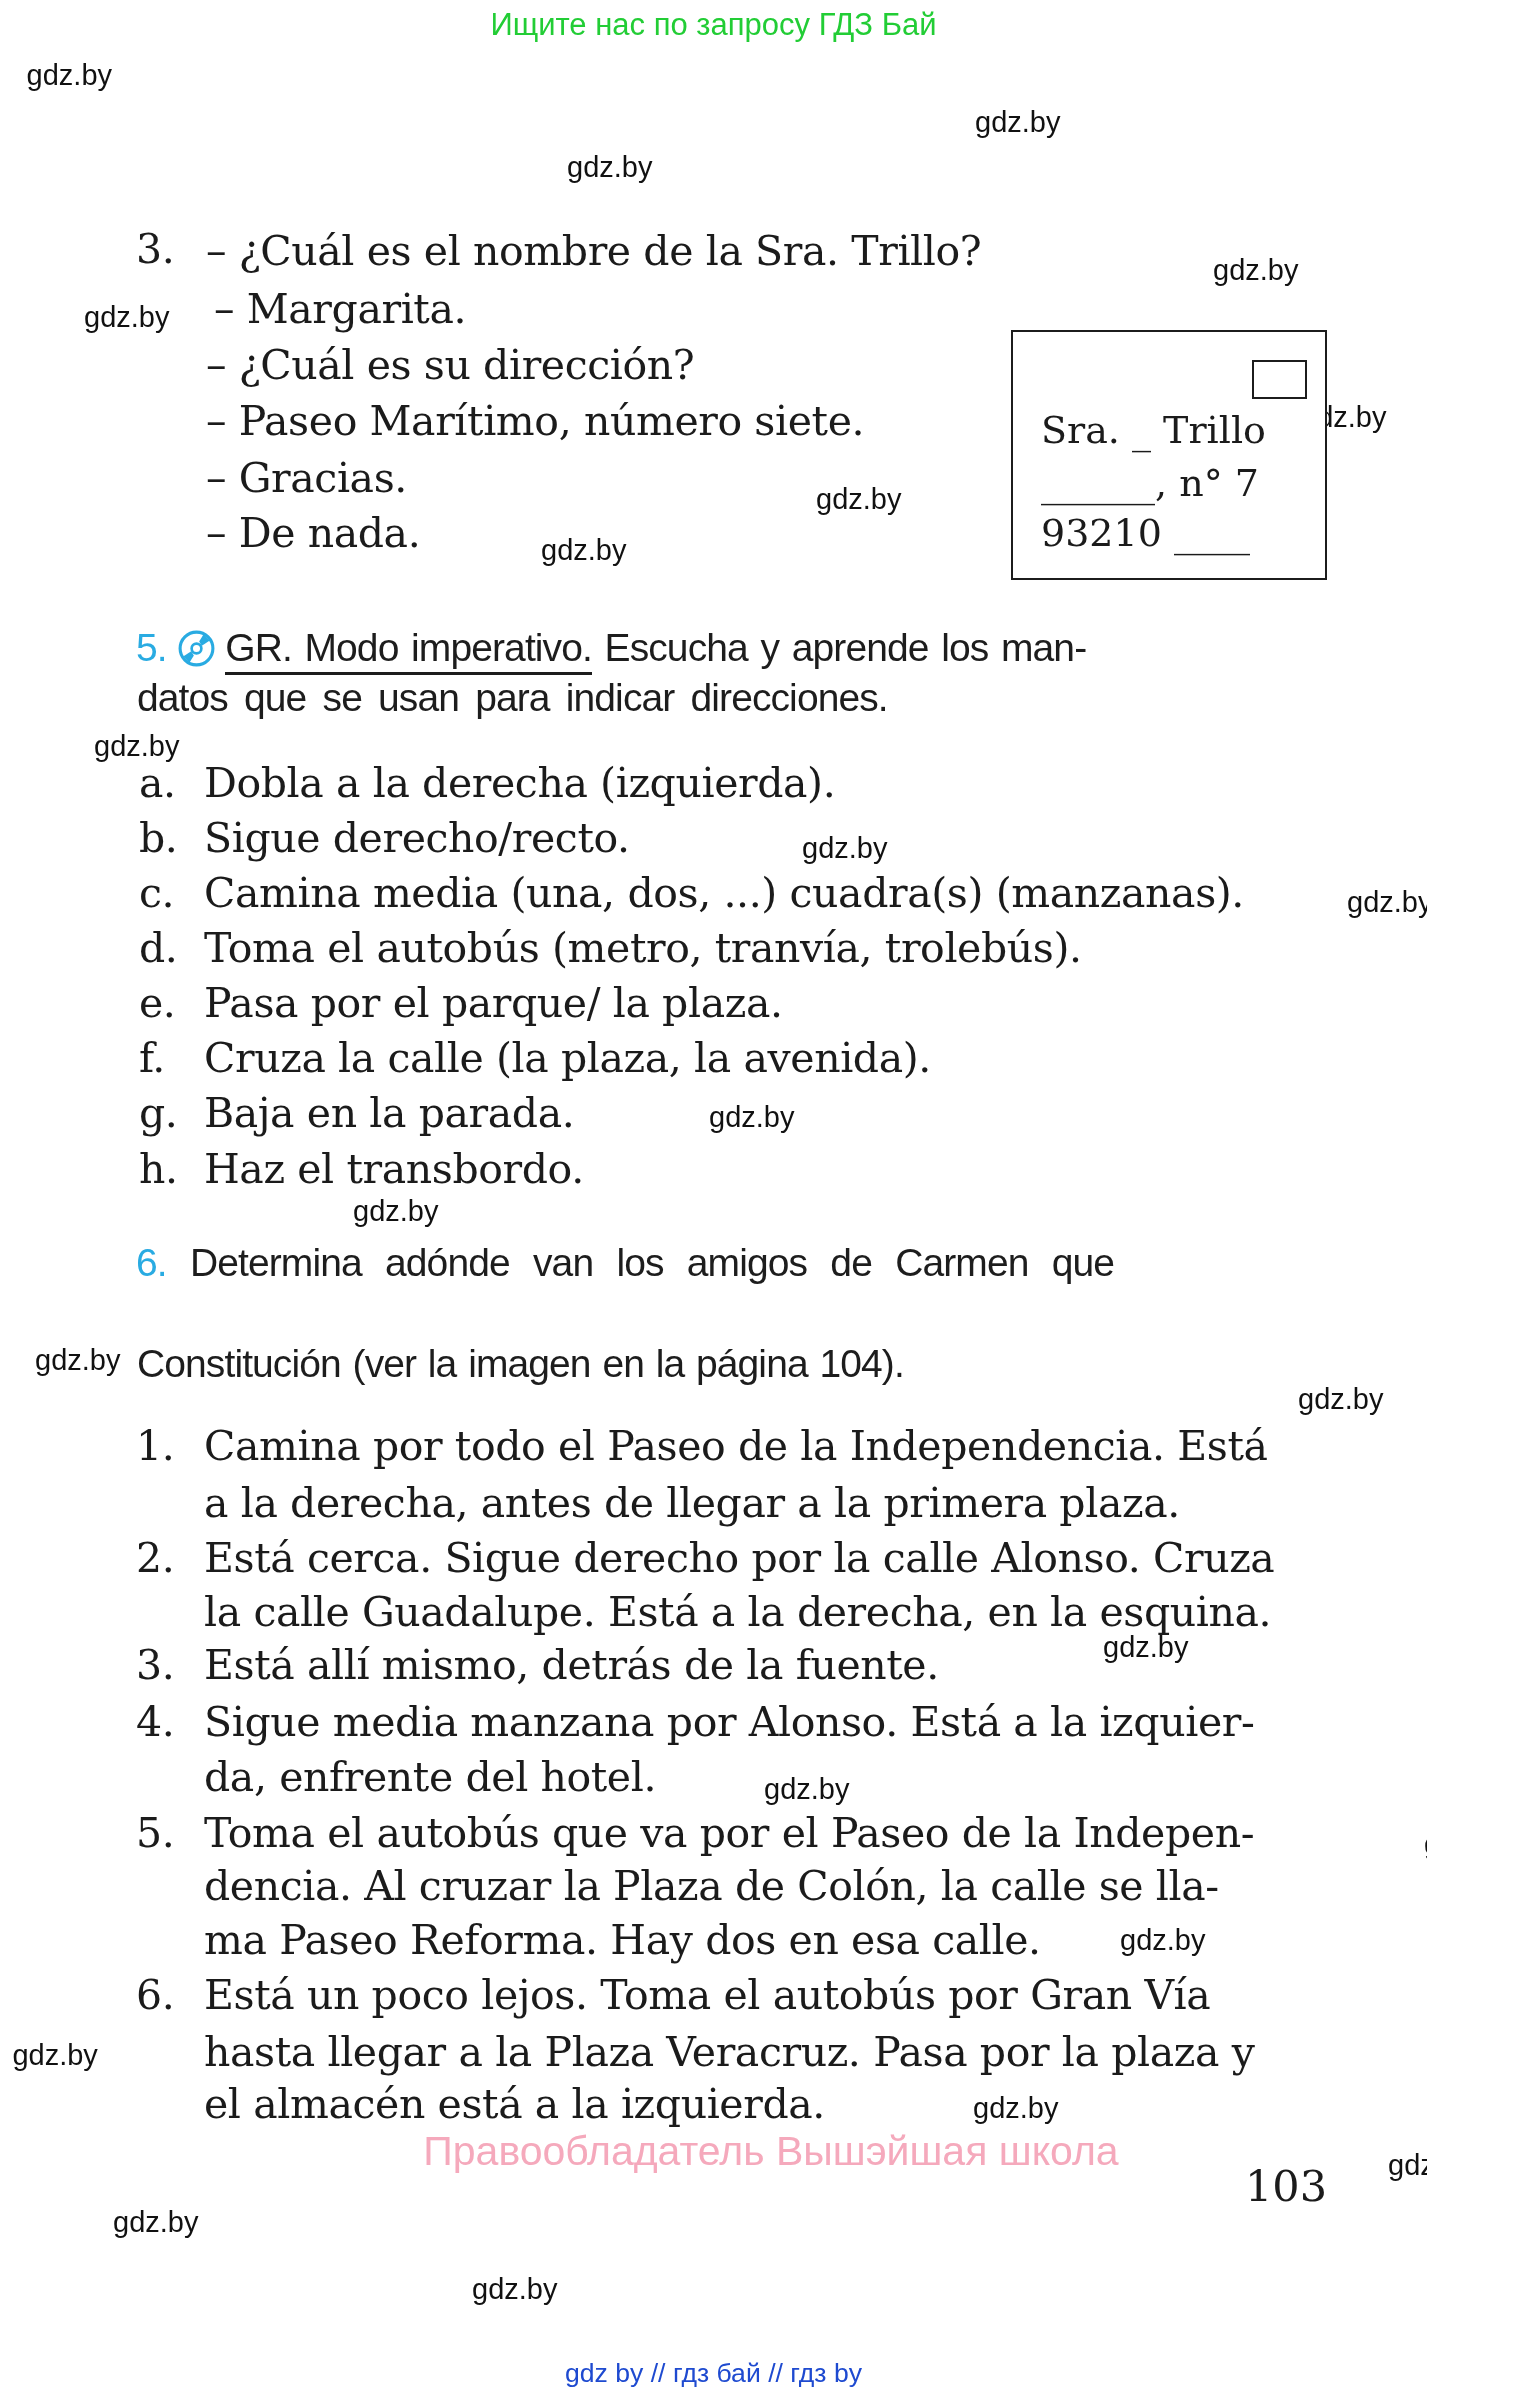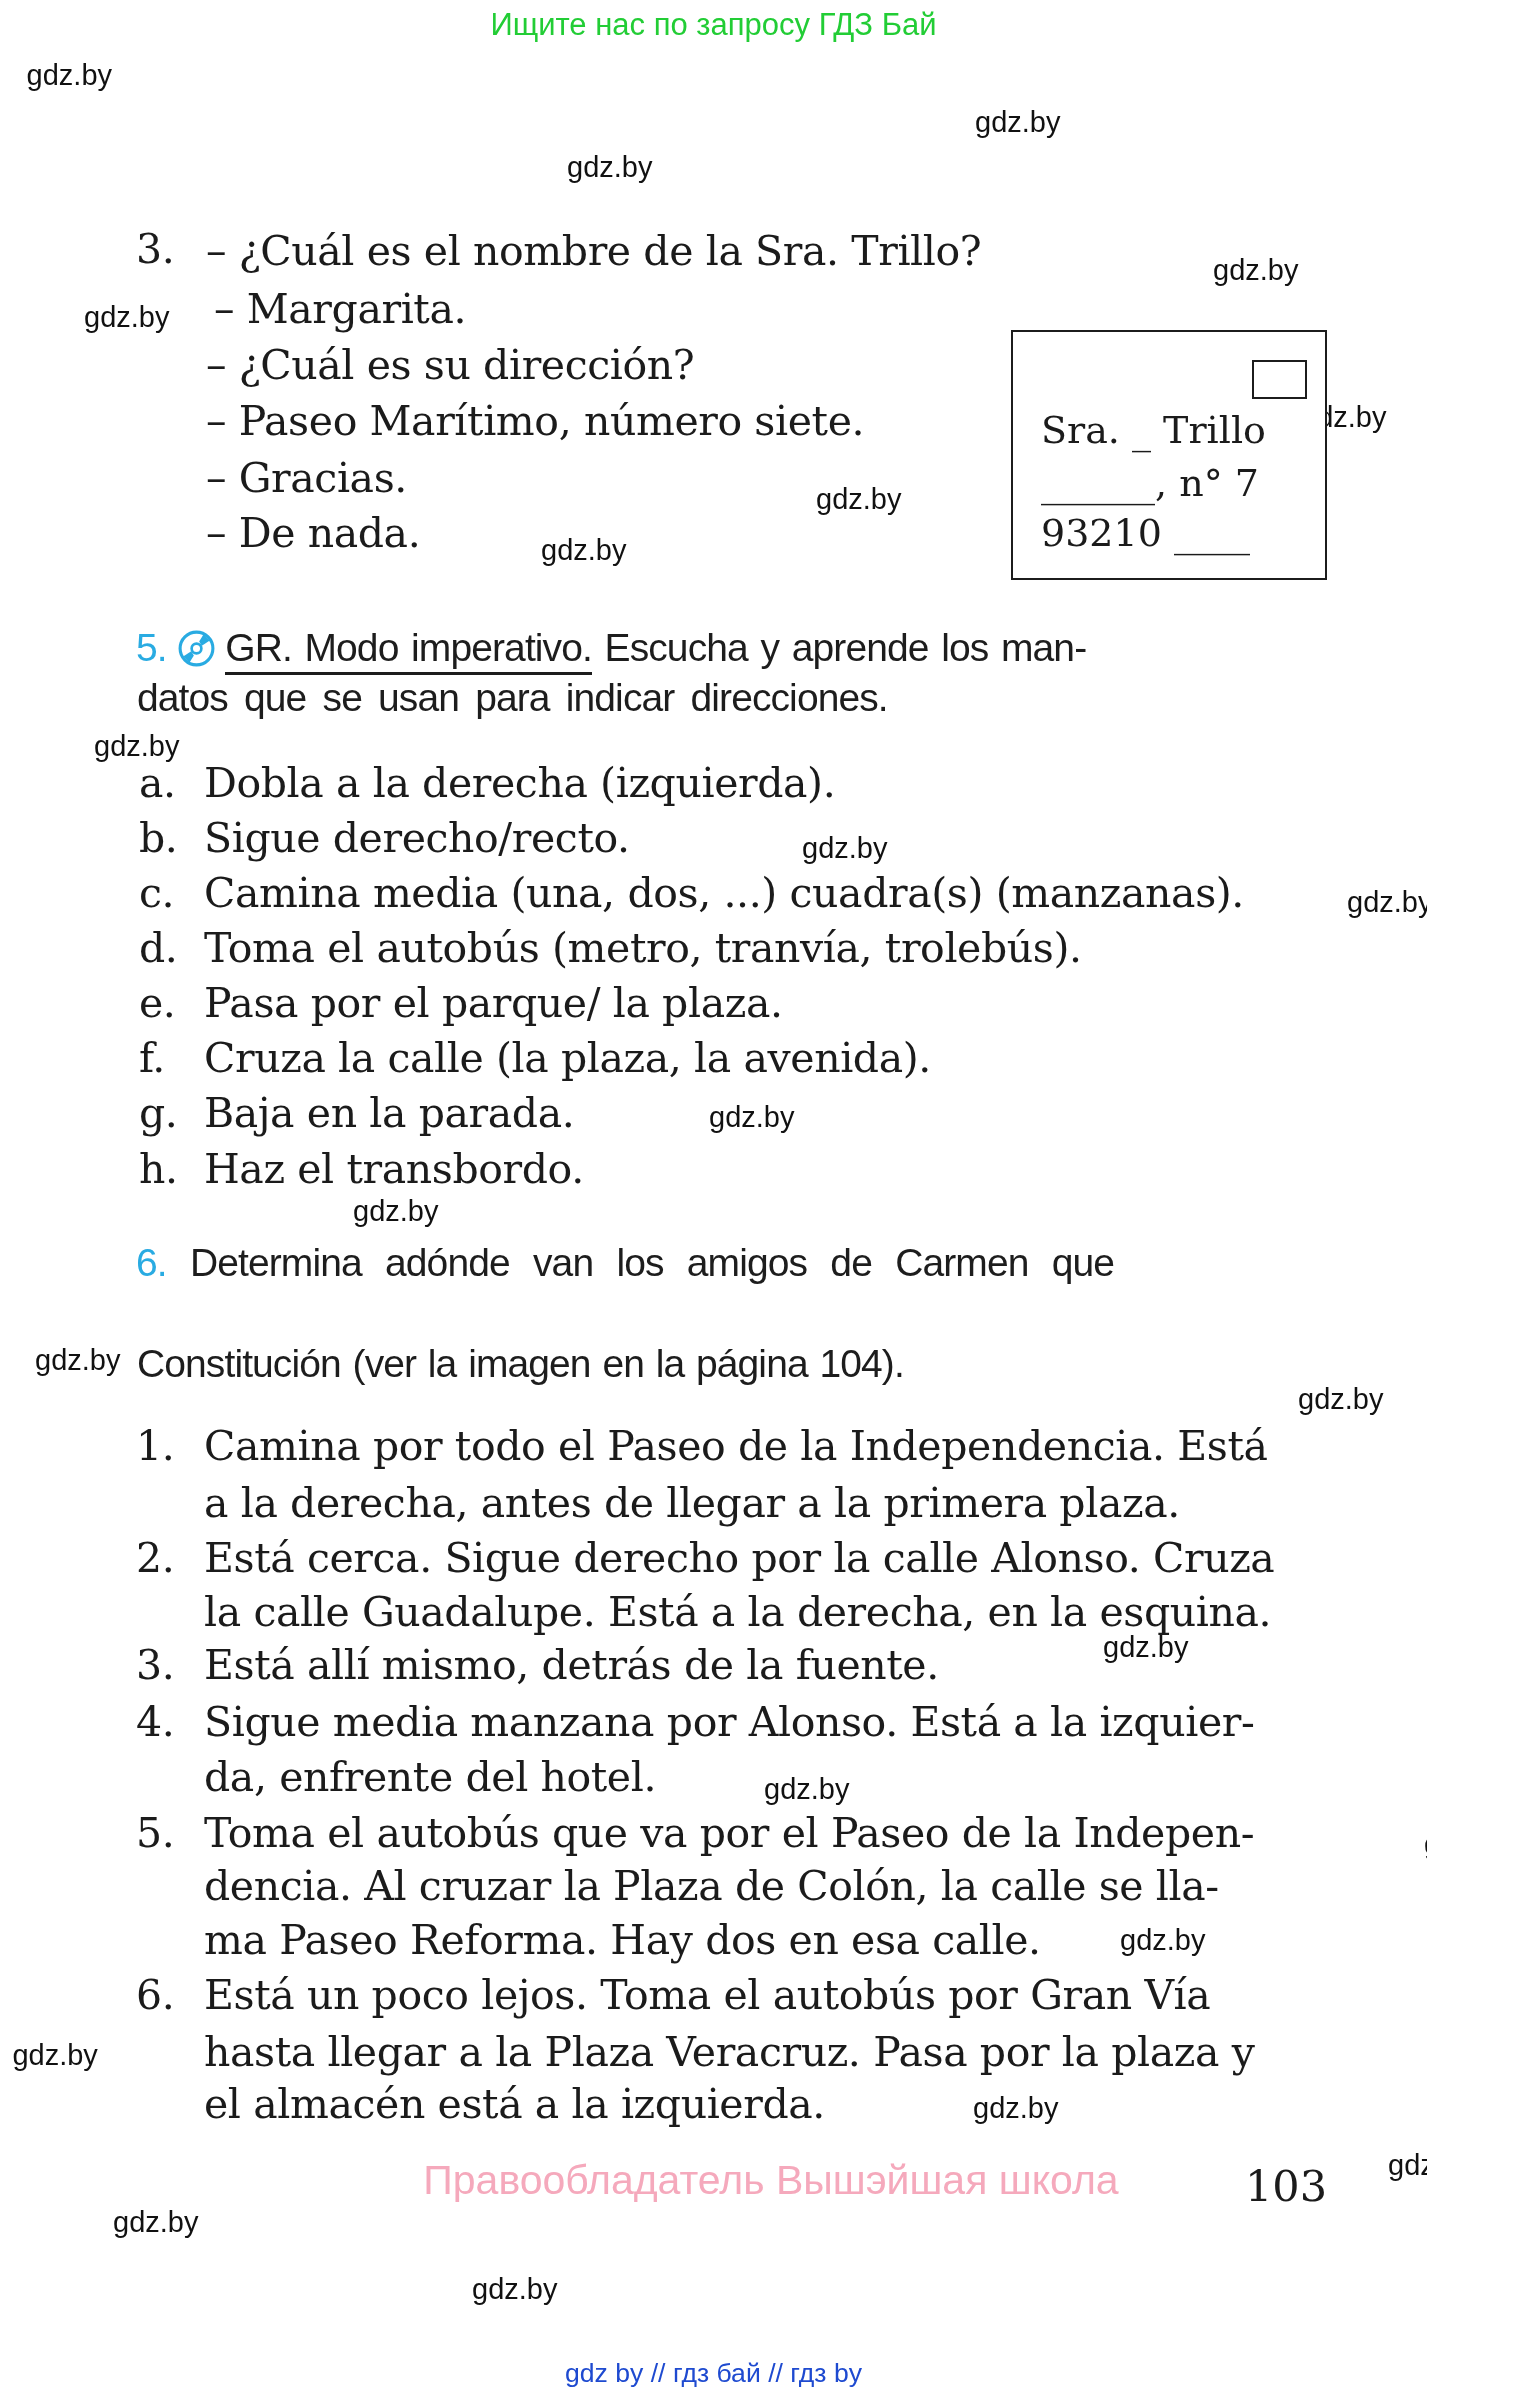--- a/index.html
+++ b/index.html
@@ -40,21 +40,21 @@
     position:absolute;right:17.7px;top:28px;width:51px;height:35px;
     border:2.7px solid #1c1c1c;background:#ffffff;
   }
   .env-line{
     position:absolute;left:28px;white-space:nowrap;
     font-family:"DejaVu Serif", serif;font-size:38px;color:#1b1b1b;
   }
   .copyright{
     position:absolute;left:328px;top:2128px;width:886px;text-align:center;
     font-family:"Liberation Sans", sans-serif;
-    font-size:41px;color:#f5a9bc;white-space:nowrap;margin-top:29px;
+    font-size:41px;color:#f5a9bc;white-space:nowrap;
   }
   .pagenum{
     position:absolute;left:1245px;top:2161px;
     font-family:"DejaVu Serif", serif;font-size:43px;color:#1b1b1b;text-align:center;
   }
   .footer{
     position:absolute;left:0;right:0;top:2358px;text-align:center;
     font-family:"Liberation Sans", sans-serif;
     font-size:26.6px;color:#1e4ad0;white-space:nowrap;
   }

